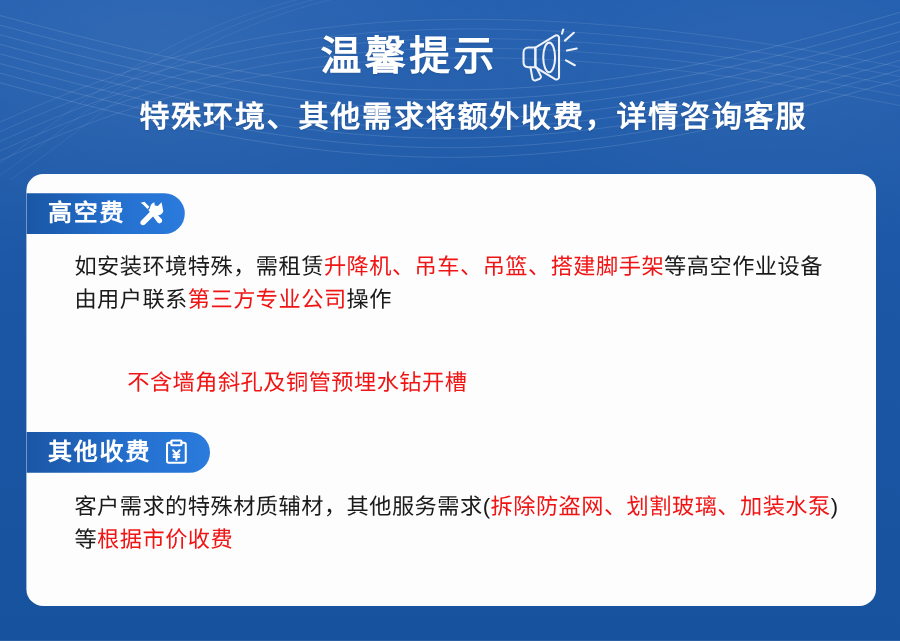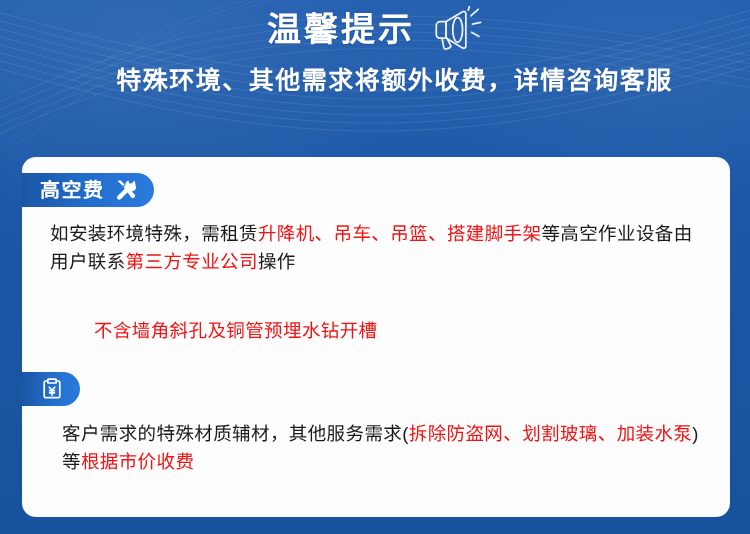--- a/index.html
+++ b/index.html
@@ -36,21 +36,21 @@
     width: 750px; height: 150px;
     pointer-events: none;
     opacity: 0.9;
   }
 
   
   .header {
     position: relative;
     z-index: 3;
     width: 750px;
-    padding-top: 4px;
+    padding-top: 22px;
     text-align: center;
   }
 
   .header-title-row {
     display: flex;
     align-items: center;
     justify-content: center;
     gap: 14px;
     height: 50px;
   }
@@ -79,21 +79,21 @@
     letter-spacing: 1.5px;
     line-height: 1;
     text-shadow: 0 1px 2px rgba(0,0,0,0.12);
     margin-left: 39px;
   }
 
   
   .card-panel {
     position: absolute;
     left: 22px;
-    top: 157px;
+    top: 145px;
     width: 708px;
     height: 360px;
     background: #fdfdfd;
     border-radius: 14px;
     z-index: 4;
     overflow: hidden;
   }
 
   .section {
     position: relative;
@@ -122,39 +122,39 @@
   }
 
   .badge-icon {
     width: 24px;
     height: 24px;
     display: block;
     flex: 0 0 auto;
   }
 
   .section-body {
-    padding: 0 26px 0 28px;
+    padding: 0 26px 0 40px;
     font-size: 18.5px;
     line-height: 28px;
     color: #1a1a1a;
     letter-spacing: 0.4px;
     font-weight: normal;
   }
 
   .em-red { color: #f01414; }
 
   
   .sec-1 { padding-top: 16px; }
   .sec-1 .section-body { padding-top: 13px; }
 
   .sec-2 { padding-top: 26px; }
   .sec-2 .section-body { padding-top: 15px; margin-left: 44px; }
 
   .sec-3 { padding-top: 27px; }
-  .sec-3 .section-body { padding-top: 14px; margin-left: 12px; }
+  .sec-3 .section-body { padding-top: 14px; }
 </style>
 </head>
 <body>
 
 <div class="page">
 
   <svg class="wave-texture" viewBox="0 0 750 150" preserveAspectRatio="none" aria-hidden="true">
     <g fill="none" stroke="#ffffff" stroke-width="0.7" opacity="0.16">
       <path d="M-40,2 C120,46 260,82 420,74 C560,67 660,36 800,-4"></path>
       <path d="M-40,10 C120,54 260,90 420,82 C560,75 660,44 800,4"></path>
@@ -218,20 +218,21 @@
     </div>
 
     <div class="section sec-2">
       <div class="section-body">
         <span class="em-red">不含墙角斜孔及铜管预埋水钻开槽</span>
       </div>
     </div>
 
     <div class="section sec-3">
       <div class="badge">
+        <span class="badge-label">其他收费</span>
         <svg class="badge-icon" viewBox="0 0 24 24" aria-hidden="true">
           <g fill="none" stroke="#ffffff" stroke-width="1.7" stroke-linecap="round" stroke-linejoin="round">
             <path d="M8.0 4.0 L5.6 4.0 C4.8 4.0 4.2 4.6 4.2 5.4 L4.2 19.2 C4.2 20.0 4.8 20.6 5.6 20.6 L18.4 20.6 C19.2 20.6 19.8 20.0 19.8 19.2 L19.8 5.4 C19.8 4.6 19.2 4.0 18.4 4.0 L16.0 4.0"></path>
             <path d="M8.4 2.1 L15.6 2.1 C16.0 2.1 16.3 2.4 16.3 2.8 L16.3 5.3 C16.3 5.7 16.0 6.0 15.6 6.0 L8.4 6.0 C8.0 6.0 7.7 5.7 7.7 5.3 L7.7 2.8 C7.7 2.4 8.0 2.1 8.4 2.1 Z"></path>
             <path d="M9.3 10.2 L12.0 13.3 L14.7 10.2"></path>
             <path d="M9.6 13.7 L14.4 13.7"></path>
             <path d="M9.6 15.9 L14.4 15.9"></path>
             <path d="M12.0 13.3 L12.0 18.1"></path>
           </g>
         </svg>

